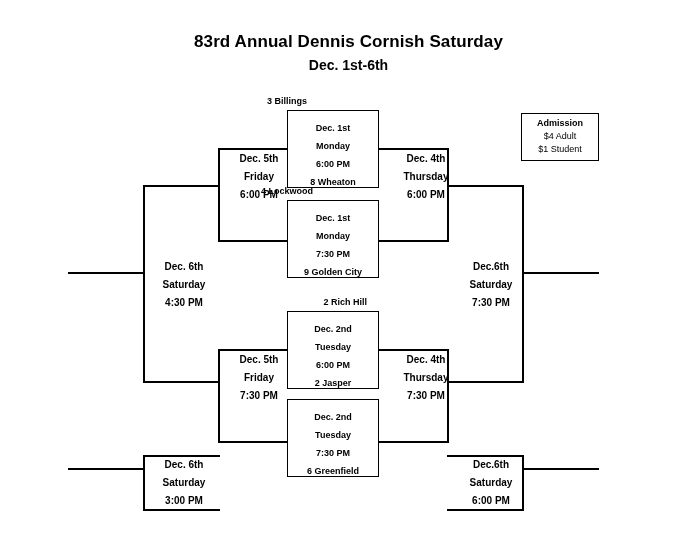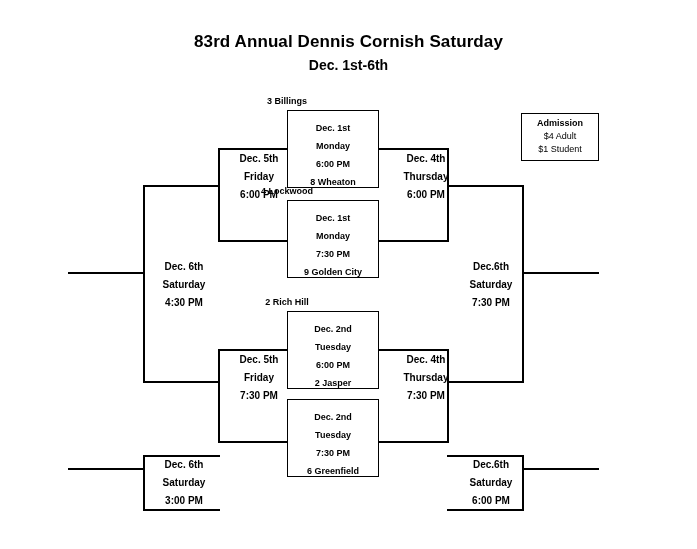--- a/index.html
+++ b/index.html
@@ -128,21 +128,21 @@
   </div>
 
   <div class="game-top-seed" style="left:207px; top:186px;">4 Lockwood</div>
   <div class="game-box" id="game-2" style="left:287px; top:200px;">
     <div>Dec. 1st</div>
     <div>Monday</div>
     <div>7:30 PM</div>
     <div>9 Golden City</div>
   </div>
 
-  <div class="game-top-seed" style="left:207px; top:297px;">2 Rich Hill</div>
+  <div class="game-top-seed" style="left:207px; top:297px;text-align:right;">2 Rich Hill</div>
   <div class="game-box" id="game-3" style="left:287px; top:311px;">
     <div>Dec. 2nd</div>
     <div>Tuesday</div>
     <div>6:00 PM</div>
     <div>2 Jasper</div>
   </div>
 
   <div class="game-box" id="game-4" style="left:287px; top:399px;">
     <div>Dec. 2nd</div>
     <div>Tuesday</div>

